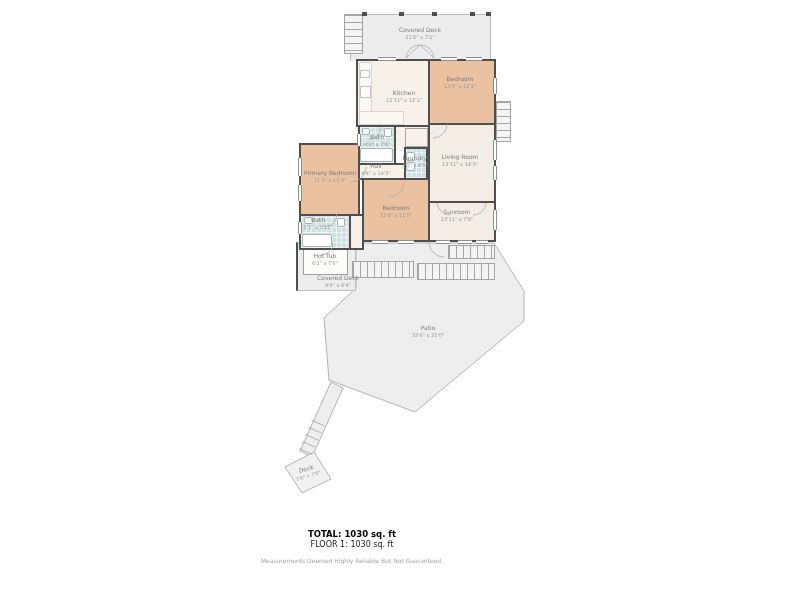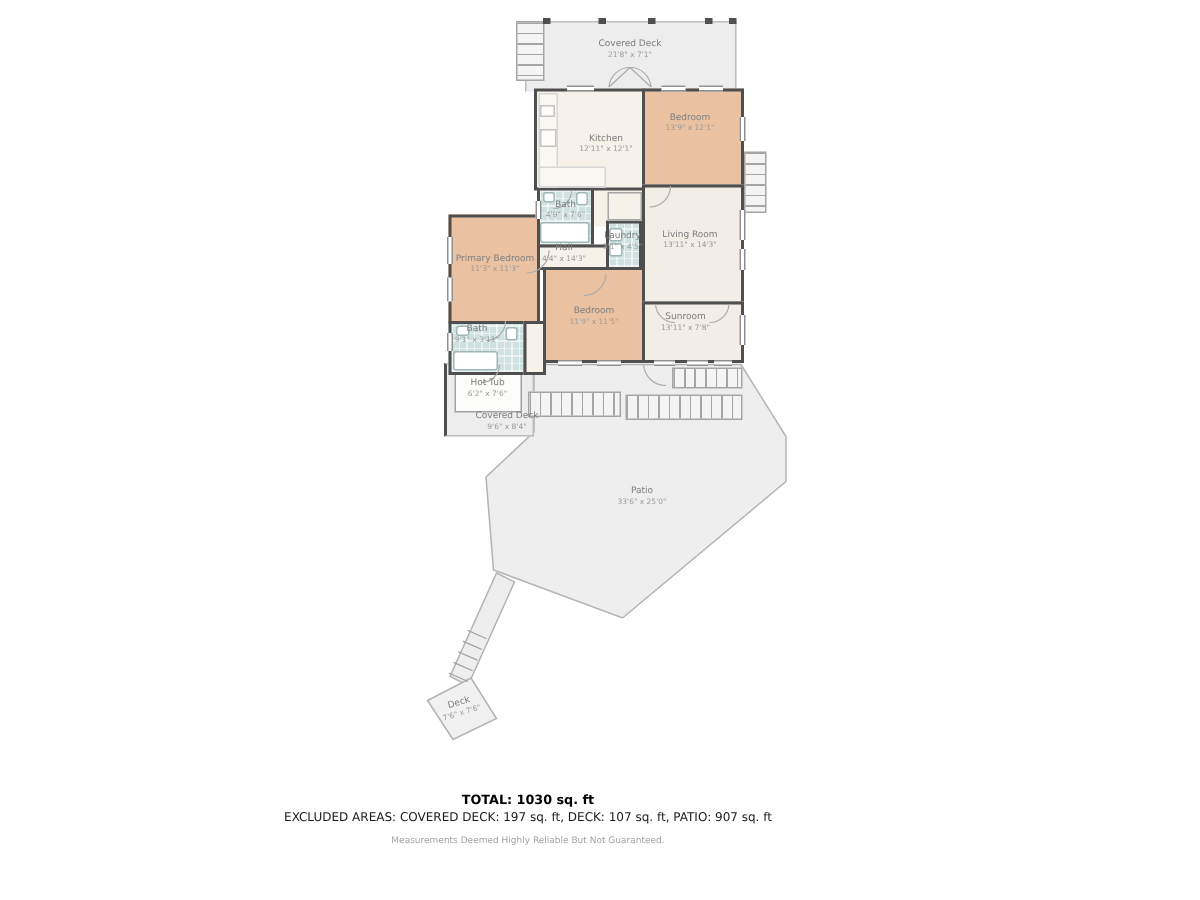--- a/index.html
+++ b/index.html
@@ -192,15 +192,15 @@
     <span class="nm">Patio</span>
     <span class="dm">33'6" x 25'0"</span>
   </div>
 <div class="lbl rot" style="left:307px;top:472px;">
     <span class="nm">Deck</span>
     <span class="dm">7'6" x 7'6"</span>
   </div>
 
 <div class="summary">
   <div class="total">TOTAL: 1030 sq. ft</div>
-  <div>EXCLUDED AREAS: COVERED DECK: 197 sq. ft, DECK: 107 sq. ft, PATIO: 907 sq. ft</div>
+  <div>FLOOR 1: 1030 sq. ft</div>
   <div class="disclaimer">Measurements Deemed Highly Reliable But Not Guaranteed.</div>
 </div>
 
 </body></html>

